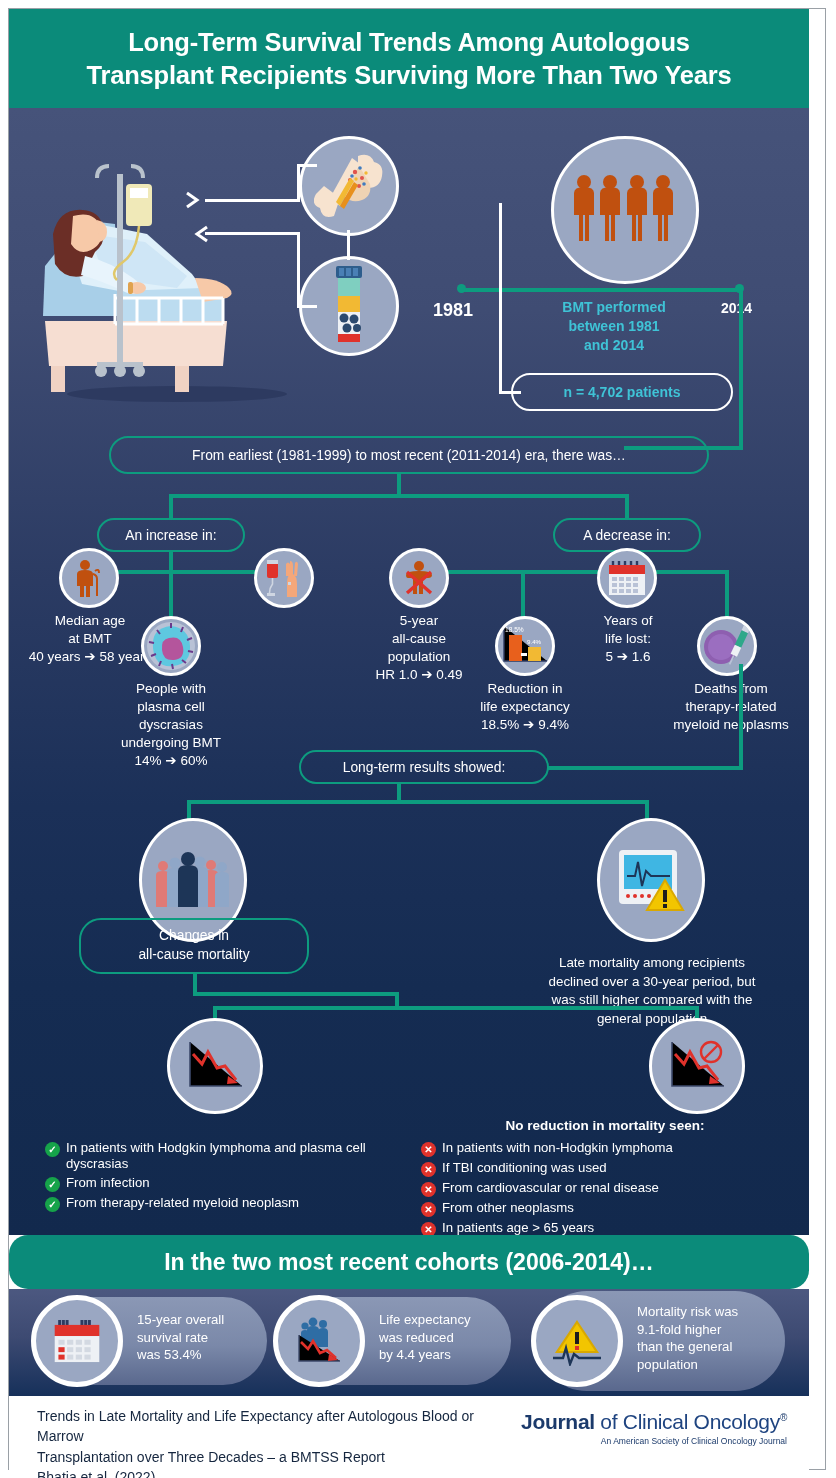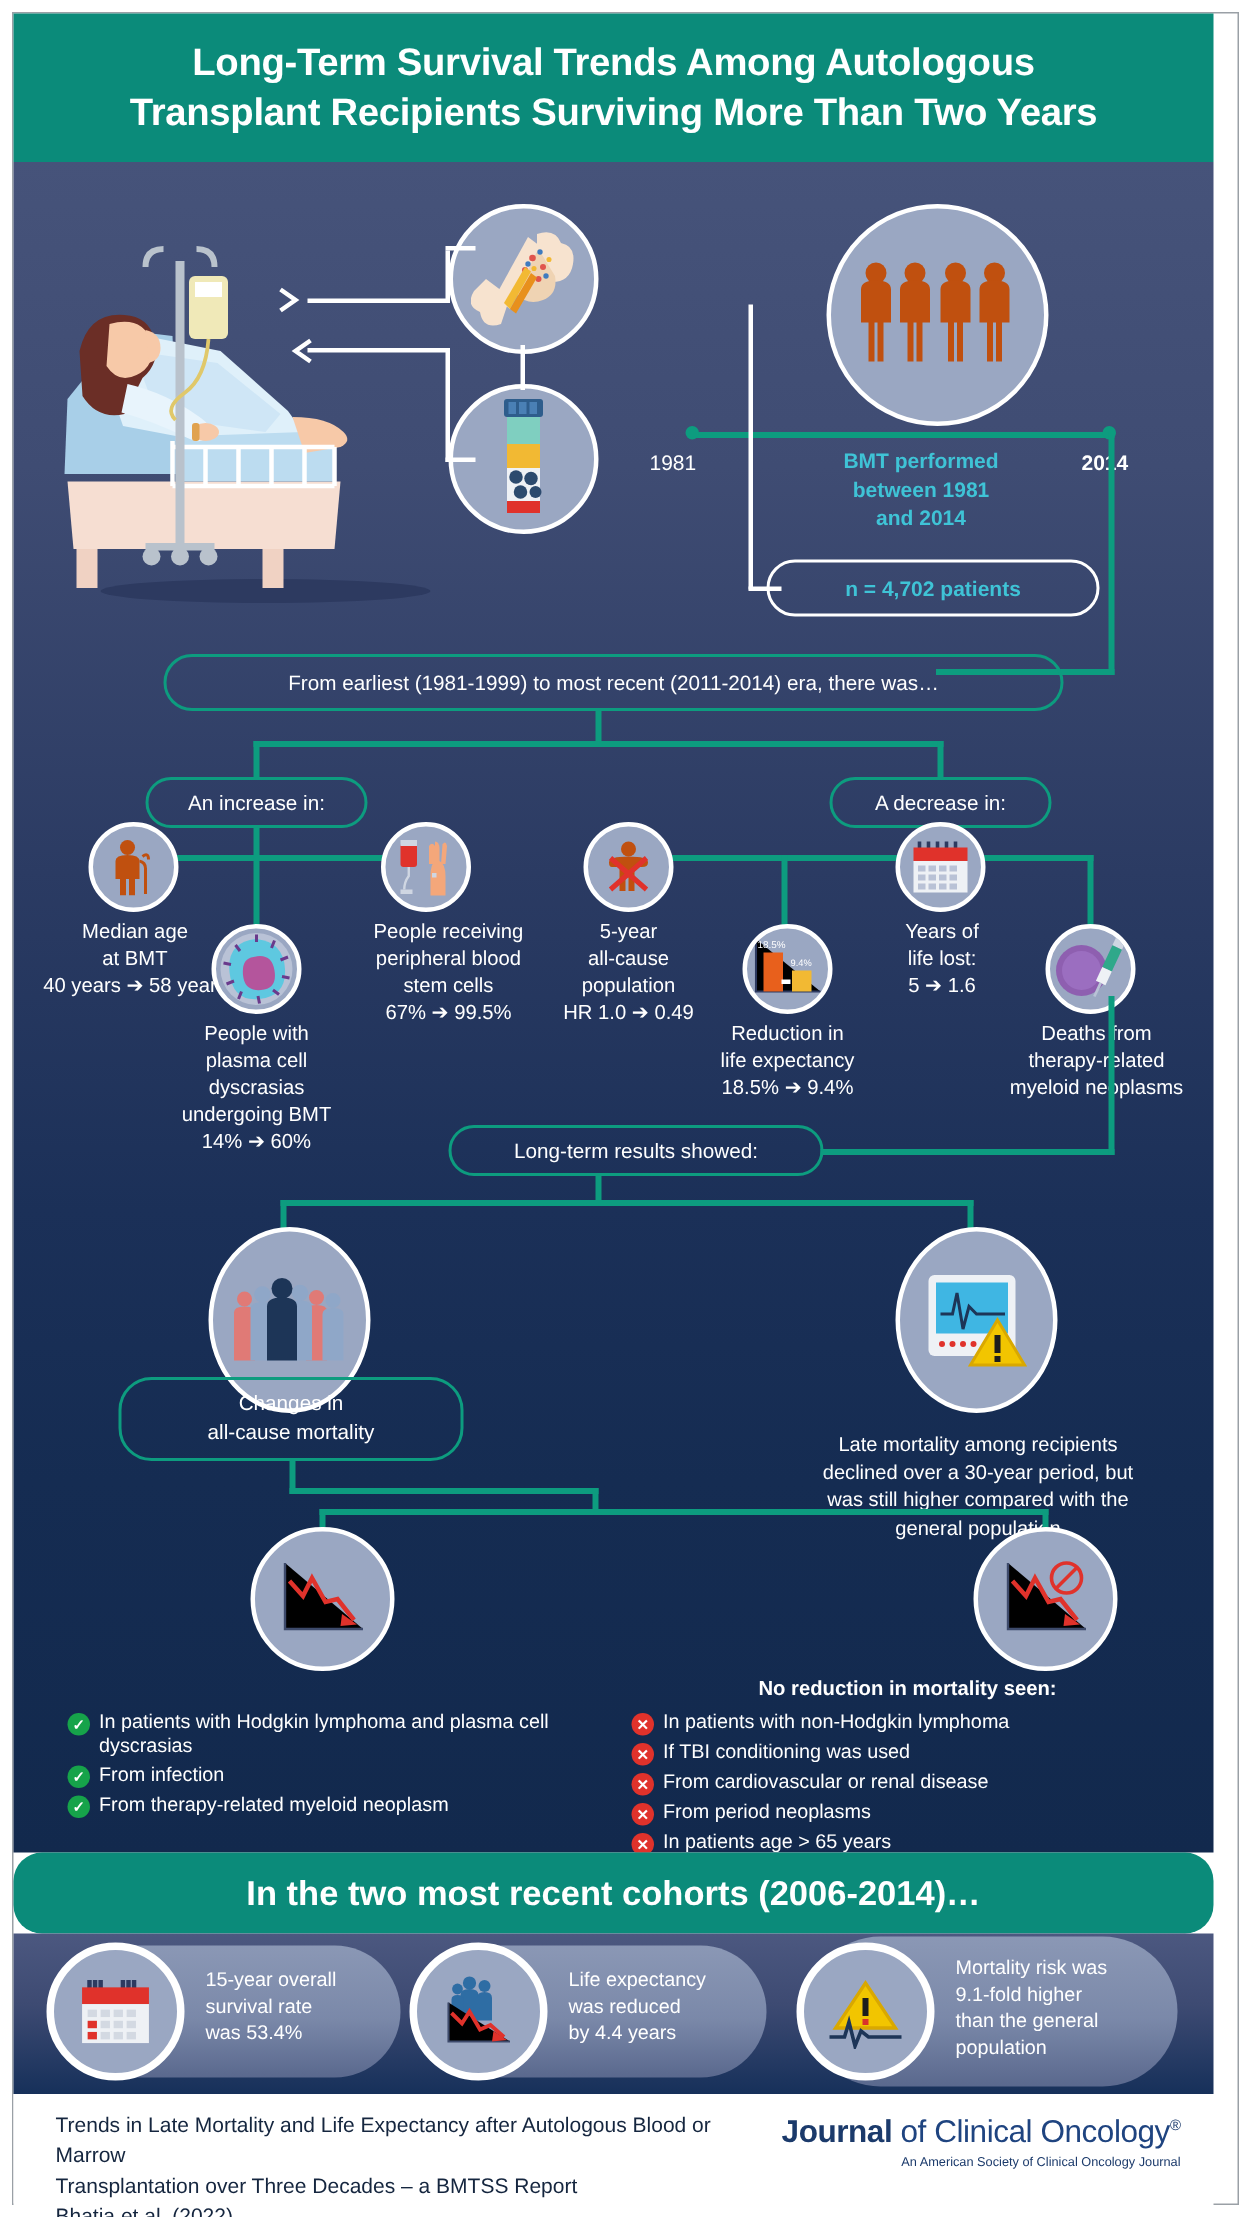--- a/index.html
+++ b/index.html
@@ -225,21 +225,21 @@
   <svg class="abs" style="left:176px;top:83px;" width="22" height="18">
     <path d="M2 2 L12 9 L2 16" stroke="#ffffff" stroke-width="3" fill="none"></path>
   </svg>
   <svg class="abs" style="left:184px;top:117px;" width="22" height="18">
     <path d="M14 2 L4 9 L14 16" stroke="#ffffff" stroke-width="3" fill="none"></path>
   </svg>
 
   <div class="line" style="left:452px;top:180px;width:282px;height:4px;"></div>
   <div class="dot" style="left:448px;top:176px;"></div>
   <div class="dot" style="left:726px;top:176px;"></div>
-  <div class="abs" style="left:424px;top:192px;color:#fff;font-weight:normal;font-size:14px;">1981</div>
+  <div class="abs" style="left:424px;top:192px;color:#fff;font-weight:bold;font-size:18px;">1981</div>
   <div class="abs" style="left:712px;top:192px;color:#fff;font-weight:bold;font-size:14px;">2014</div>
 
   <div class="abs" style="left:515px;top:190px;width:180px;text-align:center;color:#3fc3d6;font-weight:bold;font-size:14px;line-height:1.35;">
     <span>BMT performed</span><br>
     <span>between 1981</span><br>
     <span>and 2014</span>
   </div>
 
   <div class="pill pill-w" style="left:502px;top:265px;width:222px;height:38px;">
     <span>n = 4,702 patients</span>
@@ -316,26 +316,20 @@
     <svg width="40" height="40" viewBox="0 0 40 40">
       <rect x="3" y="4" width="11" height="16" rx="2" fill="#e0322b"></rect>
       <rect x="3" y="2" width="11" height="4" fill="#cfd6e2"></rect>
       <path d="M8.5 20 l0 6 q-3 4 -3 9" stroke="#cfd6e2" stroke-width="1.6" fill="none"></path>
       <rect x="3" y="35" width="8" height="3" fill="#cfd6e2"></rect>
       <path d="M26 3 q3 0 3 5 l0 8 q4 2 4 10 l0 13 l-10 0 l0 -13 q0 -8 3 -10 z" fill="#f4a77a"></path>
       <path d="M22 6 q2 -3 4 0 l0 12 l-4 0 z" fill="#f4a77a"></path>
       <path d="M31 5 q2 -3 3 1 l-1 12 l-3 0 z" fill="#f4a77a"></path>
       <rect x="24" y="24" width="3" height="3" fill="#cfd6e2"></rect>
     </svg>
-  </div>
-  <div class="ctext abs" style="left:214px;top:504px;width:152px;">
-    <span>People receiving</span><br>
-    <span>peripheral blood</span><br>
-    <span>stem cells</span><br>
-    <span>67% ➔ 99.5%</span>
   </div>
 
   <div class="circ" style="left:380px;top:440px;width:60px;height:60px;">
     <svg width="36" height="36" viewBox="0 0 36 36">
       <g fill="#c0500f">
             <circle cx="18" cy="6" r="5"></circle>
         <path d="M5 15 q0 -4 13 -4 q13 0 13 4 q0 3 -4 3 l-5 0 l0 16 l-4 0 l0 -9 l-2 0 l0 9 l-4 0 l0 -16 l-5 0 q-2 0 -2 -3 z"></path>
           </g>
       <g stroke="#e0322b" stroke-width="3.4">
             <path d="M6 12 L30 33 M30 12 L6 33"></path>
@@ -537,21 +531,21 @@
     <div class="bl">
       <span class="bi no">✕</span>
       <span class="bt">If TBI conditioning was used</span>
     </div>
     <div class="bl">
       <span class="bi no">✕</span>
       <span class="bt">From cardiovascular or renal disease</span>
     </div>
     <div class="bl">
       <span class="bi no">✕</span>
-      <span class="bt">From period neoplasms</span>
+      <span class="bt">From other neoplasms</span>
     </div>
     <div class="bl">
       <span class="bi no">✕</span>
       <span class="bt">In patients age &gt; 65 years</span>
     </div>
   </div>
 
  </div>
 
  <div class="band2">

